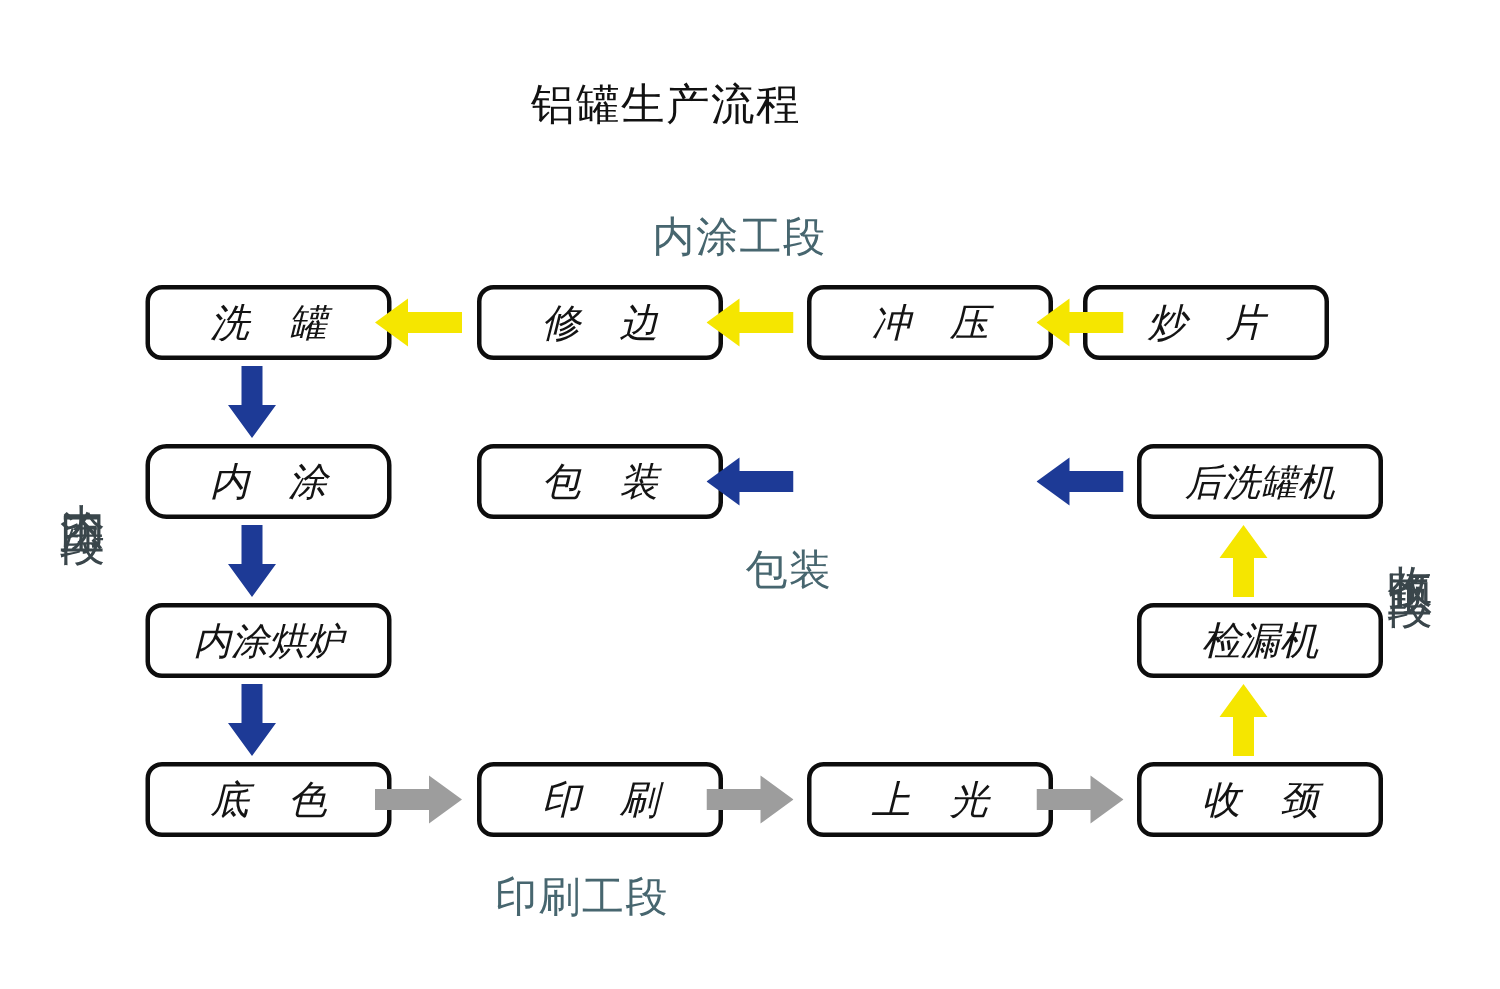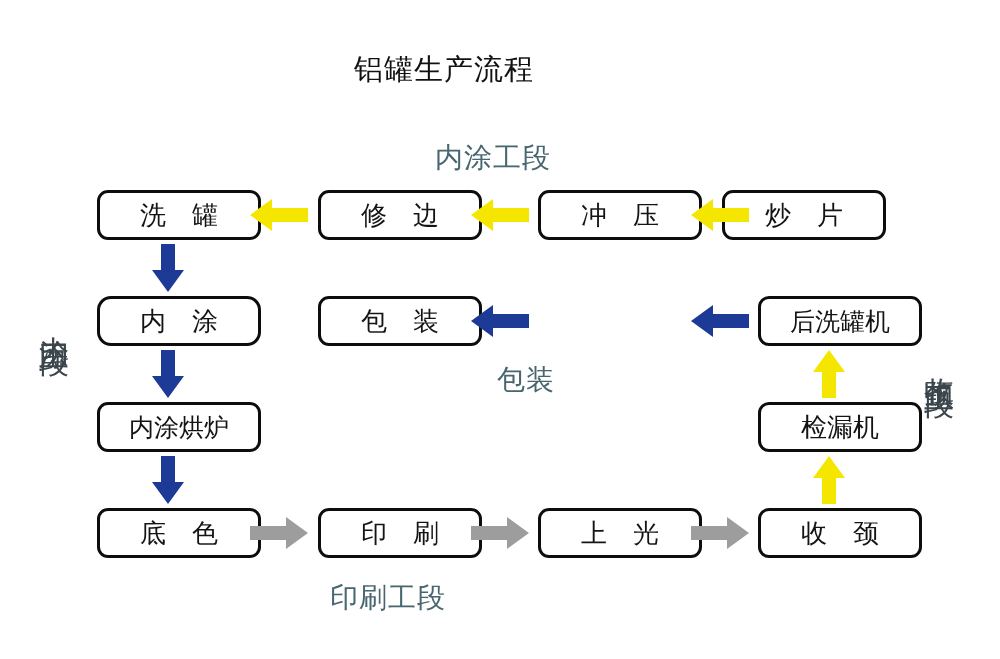--- a/index.html
+++ b/index.html
@@ -34,20 +34,21 @@
     writing-mode:vertical-rl;text-orientation:upright;
     color:var(--label-dark);font-size:30px;letter-spacing:4px;
   }
   .node{
     position:absolute;width:164px;height:50px;
     border:3px solid var(--box-border);border-radius:11px;
     background:#ffffff;
     display:flex;align-items:center;justify-content:center;
     font-size:26px;color:var(--box-text);white-space:nowrap;
     box-sizing:border-box;
+    font-style:italic;
   }
   .node.wide4{font-size:25px;}
   svg.arrow{position:absolute;display:block;}
   .fill-yellow{fill:var(--arrow-yellow);}
   .fill-blue{fill:var(--arrow-blue);}
   .fill-gray{fill:var(--arrow-gray);}
 </style>
 </head>
 <body>
 

